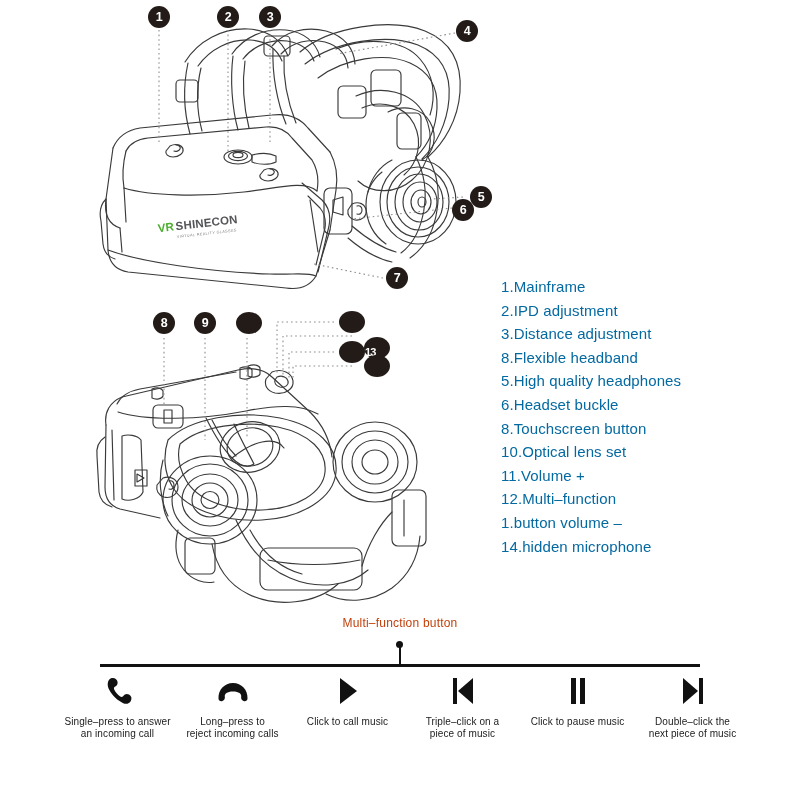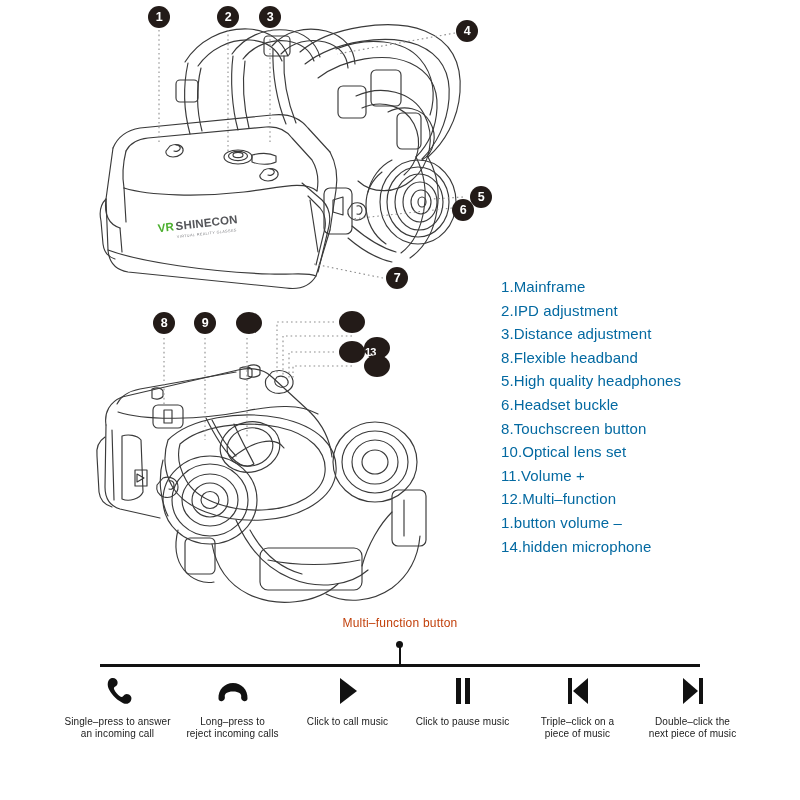--- a/index.html
+++ b/index.html
@@ -399,41 +399,41 @@
       <div class="mf-icon">
         <svg width="24" height="30" viewBox="0 0 24 30">
           <path d="M4 2 L21 15 L4 28 Z" fill="#111111"></path>
         </svg>
       </div>
       <div class="mf-caption">Click to call music</div>
     </div>
 
     <div class="mf-cell">
       <div class="mf-icon">
+        <svg width="26" height="30" viewBox="0 0 26 30">
+          <rect x="3" y="2" width="4" height="26" fill="#111111"></rect>
+          <path d="M23 2 L23 28 L8 15 Z" fill="#111111"></path>
+        </svg>
+      </div>
+      <div class="mf-caption">Triple–click on a<br>piece of music</div>
+    </div>
+
+    <div class="mf-cell">
+      <div class="mf-icon">
         <svg width="20" height="30" viewBox="0 0 20 30">
           <rect x="3" y="2" width="5" height="26" fill="#111111"></rect>
           <rect x="12" y="2" width="5" height="26" fill="#111111"></rect>
         </svg>
       </div>
       <div class="mf-caption">Click to pause music</div>
     </div>
 
     <div class="mf-cell">
       <div class="mf-icon">
         <svg width="26" height="30" viewBox="0 0 26 30">
-          <rect x="3" y="2" width="4" height="26" fill="#111111"></rect>
-          <path d="M23 2 L23 28 L8 15 Z" fill="#111111"></path>
-        </svg>
-      </div>
-      <div class="mf-caption">Triple–click on a<br>piece of music</div>
-    </div>
-
-    <div class="mf-cell">
-      <div class="mf-icon">
-        <svg width="26" height="30" viewBox="0 0 26 30">
           <path d="M3 2 L18 15 L3 28 Z" fill="#111111"></path>
           <rect x="19" y="2" width="4" height="26" fill="#111111"></rect>
         </svg>
       </div>
       <div class="mf-caption">Double–click the<br>next piece of music</div>
     </div>
 
   </div>
 
 </div>

